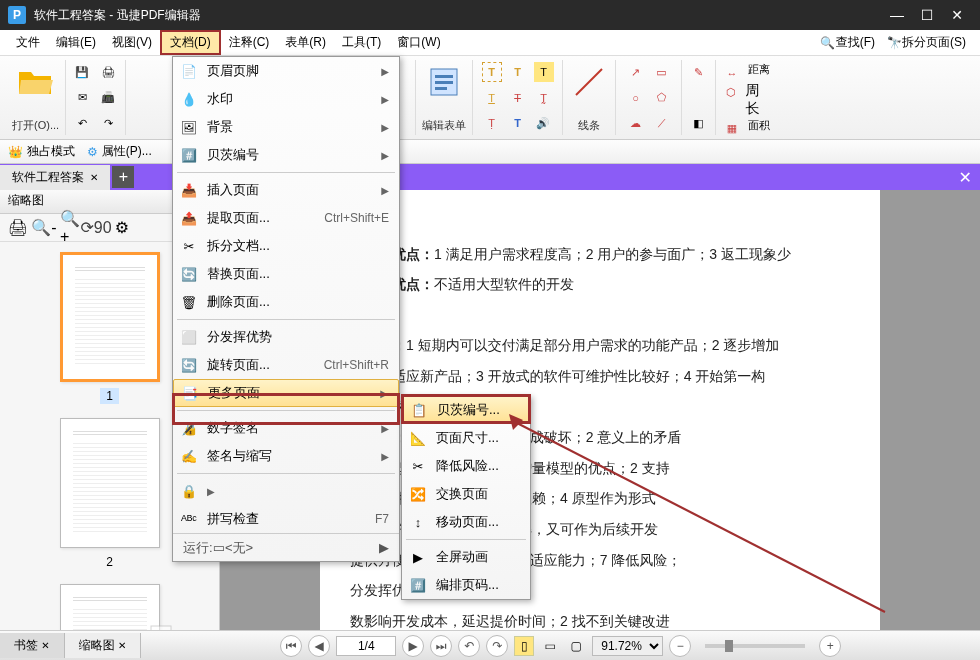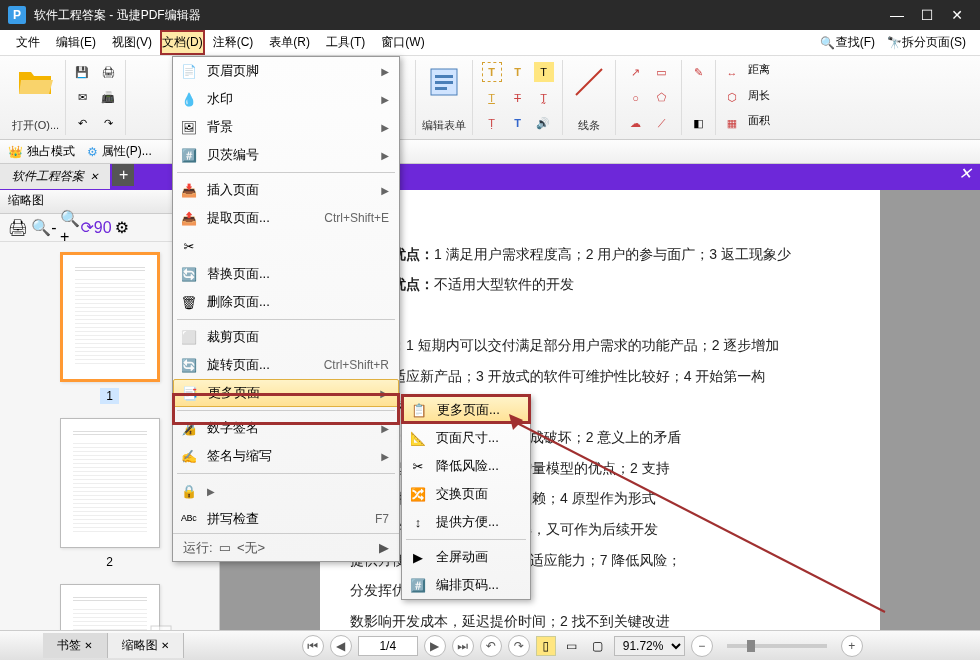--- a/index.html
+++ b/index.html
@@ -3,70 +3,70 @@
 <meta charset="utf-8">
 <style>
 * { margin: 0; padding: 0; box-sizing: border-box; font-family: "Microsoft YaHei", sans-serif; }
 body { width: 980px; height: 660px; background: #f0f0f0; overflow: hidden; position: relative; }
 .titlebar { height: 30px; background: #2a2a2a; color: #fff; display: flex; align-items: center; padding: 0 8px; }
 .titlebar .app-icon { width: 18px; height: 18px; background: #3a9de8; border-radius: 2px; margin-right: 8px; display: flex; align-items: center; justify-content: center; color: #fff; font-weight: bold; font-size: 12px; }
 .titlebar .title { font-size: 12px; flex: 1; }
 .titlebar .win-btn { width: 30px; height: 24px; display: flex; align-items: center; justify-content: center; font-size: 14px; cursor: pointer; }
 .menubar { height: 26px; background: #fff; border-bottom: 1px solid #ddd; display: flex; align-items: center; padding: 0 8px; font-size: 12px; }
 .menubar .menu-item { padding: 4px 8px; cursor: pointer; }
-.menubar .menu-item.active { background: #ffe9a8; border: 2px solid #a03030; padding: 2px 0; }
+.menubar .menu-item.active { background: #ffe9a8; border: 2px solid #a03030; padding: 2px 8px; }
 .menubar .spacer { flex: 1; }
 .menubar .right-item { display: flex; align-items: center; padding: 2px 6px; cursor: pointer; }
 .toolbar { height: 84px; background: linear-gradient(#fdfdfd, #f0f0f0); border-bottom: 1px solid #ccc; display: flex; padding: 4px 6px; font-size: 11px; }
 .tool-group { display: flex; flex-direction: column; align-items: center; justify-content: space-between; padding: 2px 6px; border-right: 1px solid #ddd; }
 .tool-group .icons-row { display: flex; gap: 6px; }
 .tool-group .big-icon { width: 40px; height: 40px; display: flex; align-items: center; justify-content: center; }
 .tool-group .label { font-size: 11px; color: #333; margin-top: 2px; }
 .ic-sm { width: 20px; height: 20px; display: inline-flex; align-items: center; justify-content: center; }
 .secondary-bar { height: 24px; background: linear-gradient(#fdfdfd, #f0f0f0); border-bottom: 1px solid #ccc; display: flex; align-items: center; padding: 0 8px; font-size: 12px; gap: 12px; }
 .secondary-bar .sb-item { display: flex; align-items: center; gap: 4px; cursor: pointer; }
-.doc-tabs { height: 26px; background: #6d28d9; display: flex; align-items: flex-start; font-style: italic; }
+.doc-tabs { height: 26px; background: #8b5cf6; display: flex; align-items: center; }
 .doc-tabs .tab { background: #e8e8e8; padding: 4px 12px; font-size: 12px; display: flex; align-items: center; gap: 6px; }
 .doc-tabs .add-tab { width: 22px; height: 22px; background: #555; color: #fff; display: flex; align-items: center; justify-content: center; margin-left: 2px; cursor: pointer; }
 .doc-tabs .close-x { margin-left: auto; color: #fff; padding: 0 8px; cursor: pointer; }
 .main-area { display: flex; height: 440px; }
 .side-panel { width: 220px; background: #f6f6f6; border-right: 1px solid #ccc; display: flex; flex-direction: column; }
 .side-header { height: 24px; background: linear-gradient(#fafafa, #e8e8e8); border-bottom: 1px solid #ccc; padding: 2px 8px; font-size: 12px; }
 .side-tools { height: 28px; display: flex; align-items: center; gap: 6px; padding: 0 8px; border-bottom: 1px solid #ddd; }
 .thumb-list { flex: 1; overflow: auto; padding: 10px; }
 .thumb-item { width: 110px; margin: 0 auto 14px; text-align: center; }
 .thumb-page { width: 100px; height: 130px; background: #fff; border: 1px solid #bbb; margin: 0 auto 4px; box-shadow: 1px 1px 3px rgba(0,0,0,0.1); position: relative; }
 .thumb-page.selected { border: 3px solid #ff9933; }
 .thumb-page::before { content: ""; position: absolute; top: 12px; left: 12px; right: 12px; height: 4px; background: repeating-linear-gradient(#ddd, #ddd 1px, transparent 1px, transparent 3px); }
 .thumb-page::after { content: ""; position: absolute; top: 24px; left: 12px; right: 12px; bottom: 12px; background: repeating-linear-gradient(#eee, #eee 1px, transparent 1px, transparent 4px); }
 .thumb-label { font-size: 12px; }
 .thumb-label.selected { background: #cfe6ff; padding: 1px 6px; display: inline-block; }
 .doc-view { flex: 1; background: #9a9a9a; position: relative; overflow: hidden; }
 .doc-page { position: absolute; top: 0; left: 50%; transform: translateX(-50%); width: 560px; background: #fff; padding: 20px 30px; font-size: 14px; line-height: 1.9; color: #222; }
 .doc-page p { margin-bottom: 4px; }
 .status-bar { height: 30px; background: linear-gradient(#fafafa, #e0e0e0); border-top: 1px solid #ccc; display: flex; align-items: center; font-size: 12px; }
-.status-left { display: flex; padding-left: 43px; }
+.status-left { display: flex; }
 .status-tab { padding: 4px 14px; background: #dcdcdc; border-right: 1px solid #bbb; cursor: pointer; }
 .status-tab.active { background: #eee; }
 .status-center { flex: 1; display: flex; align-items: center; justify-content: center; gap: 6px; }
 .nav-btn { width: 22px; height: 22px; border: 1px solid #bbb; border-radius: 11px; display: flex; align-items: center; justify-content: center; background: #fff; cursor: pointer; font-size: 12px; color: #555; }
 .page-input { width: 60px; height: 20px; border: 1px solid #bbb; text-align: center; font-size: 12px; }
 .zoom-select { height: 20px; border: 1px solid #bbb; font-size: 12px; padding: 0 4px; }
 .slider { width: 100px; height: 4px; background: #ccc; position: relative; margin: 0 8px; }
 .slider .knob { position: absolute; left: 20%; top: -4px; width: 8px; height: 12px; background: #888; }
 
 .dropdown { position: absolute; background: linear-gradient(#fdfdfd, #f4f4f4); border: 1px solid #9a9a9a; box-shadow: 2px 2px 6px rgba(0,0,0,0.3); font-size: 13px; z-index: 100; }
 .dropdown .drop-item { display: flex; align-items: center; height: 28px; padding: 0 10px 0 6px; cursor: pointer; gap: 8px; }
 .dropdown .drop-item .drop-ic { width: 20px; height: 20px; display: flex; align-items: center; justify-content: center; }
 .dropdown .drop-item .drop-label { flex: 1; }
 .dropdown .drop-item .shortcut { color: #666; font-size: 12px; margin-left: 20px; }
 .dropdown .drop-item .arrow { color: #666; font-size: 10px; }
 .dropdown .sep { height: 1px; background: #ccc; margin: 3px 4px; }
 .dropdown .drop-item.hl { background: linear-gradient(#fff3c8, #ffe193); border: 1px solid #e0b040; border-radius: 2px; }
-.dropdown .runline { height: 28px; display: flex; align-items: center; padding: 0 10px; gap: 6px; color: #555; border-top: 1px solid #ccc; }
+.dropdown .runline { height: 28px; display: flex; align-items: center; padding: 0 10px; color: #555; border-top: 1px solid #ccc; }
 .dd-main { left: 172px; top: 56px; width: 228px; }
 .dd-sub { left: 401px; top: 395px; width: 130px; }
 .red-box { position: absolute; border: 3px solid #a03030; pointer-events: none; z-index: 200; }
 .pointer-arrow { position: absolute; z-index: 150; pointer-events: none; }
 .folder-ic { fill: #f4b400; }
 svg { display: block; }
 </style>
 </head>
 <body>
 
@@ -199,21 +199,21 @@
         <span class="ic-sm">◧</span>
       </div>
   </div>
   <div class="tool-group" style="border-right:none;width:60px">
     <div class="icons-row">
         <span class="ic-sm" style="color:#c44">↔</span>
         <span style="font-size:11px">距离</span>
       </div>
     <div class="icons-row">
         <span class="ic-sm" style="color:#c44">⬡</span>
-        <span style="font-size:11px">周长</span>
+        <span style="font-size:14px">周长</span>
       </div>
     <div class="icons-row">
         <span class="ic-sm" style="color:#c44">▦</span>
         <span style="font-size:11px">面积</span>
       </div>
   </div>
 </div>
 
 <div class="secondary-bar">
   <div class="sb-item">
@@ -236,21 +236,21 @@
   <div class="close-x">✕</div>
 </div>
 
 <div class="main-area">
   <div class="side-panel">
     <div class="side-header">缩略图</div>
     <div class="side-tools">
       <span class="ic-sm">🖨</span>
       <span class="ic-sm">🔍-</span>
       <span class="ic-sm">🔍+</span>
-      <span class="ic-sm" style="color:#6d28d9">⟳90</span>
+      <span class="ic-sm" style="color:#404040">⟳90</span>
       <span class="ic-sm">⚙</span>
     </div>
     <div class="thumb-list">
       <div class="thumb-item">
         <div class="thumb-page selected"></div>
         <span class="thumb-label selected">1</span>
       </div>
       <div class="thumb-item">
         <div class="thumb-page"></div>
         <span class="thumb-label">2</span>
@@ -338,33 +338,34 @@
         <span class="drop-label">插入页面</span>
         <span class="arrow">▶</span>
       </div>
       <div class="drop-item">
         <span class="drop-ic">📤</span>
         <span class="drop-label">提取页面...</span>
         <span class="shortcut">Ctrl+Shift+E</span>
       </div>
       <div class="drop-item">
         <span class="drop-ic">✂</span>
+        <span class="drop-label">拆分文档...</span>
       </div>
       <div class="drop-item">
         <span class="drop-ic">🔄</span>
         <span class="drop-label">替换页面...</span>
       </div>
       <div class="drop-item">
         <span class="drop-ic">🗑</span>
         <span class="drop-label">删除页面...</span>
       </div>
       <div class="sep"></div>
       <div class="drop-item">
         <span class="drop-ic">⬜</span>
-        <span class="drop-label">裁剪页面</span>
+        <span class="drop-label">分发挥优势</span>
       </div>
       <div class="drop-item">
         <span class="drop-ic">🔄</span>
         <span class="drop-label">旋转页面...</span>
         <span class="shortcut">Ctrl+Shift+R</span>
       </div>
       <div class="drop-item hl">
         <span class="drop-ic">📑</span>
         <span class="drop-label">更多页面</span>
         <span class="arrow">▶</span>
@@ -397,37 +398,37 @@
     <span>&lt;无&gt;</span>
     <span style="flex:1"></span>
     <span class="arrow">▶</span>
   </div>
 </div>
 
 <div class="dropdown dd-sub">
   <div id="sub-items">
       <div class="drop-item hl">
         <span class="drop-ic">📋</span>
-        <span class="drop-label">更多页面...</span>
+        <span class="drop-label">贝茨编号...</span>
       </div>
       <div class="drop-item">
         <span class="drop-ic">📐</span>
         <span class="drop-label">页面尺寸...</span>
       </div>
       <div class="drop-item">
         <span class="drop-ic">✂</span>
         <span class="drop-label">降低风险...</span>
       </div>
       <div class="drop-item">
         <span class="drop-ic">🔀</span>
         <span class="drop-label">交换页面</span>
       </div>
       <div class="drop-item">
         <span class="drop-ic">↕</span>
-        <span class="drop-label">提供方便...</span>
+        <span class="drop-label">移动页面...</span>
       </div>
       <div class="sep"></div>
       <div class="drop-item">
         <span class="drop-ic">▶</span>
         <span class="drop-label">全屏动画</span>
       </div>
       <div class="drop-item">
         <span class="drop-ic">#️⃣</span>
         <span class="drop-label">编排页码...</span>
       </div>

